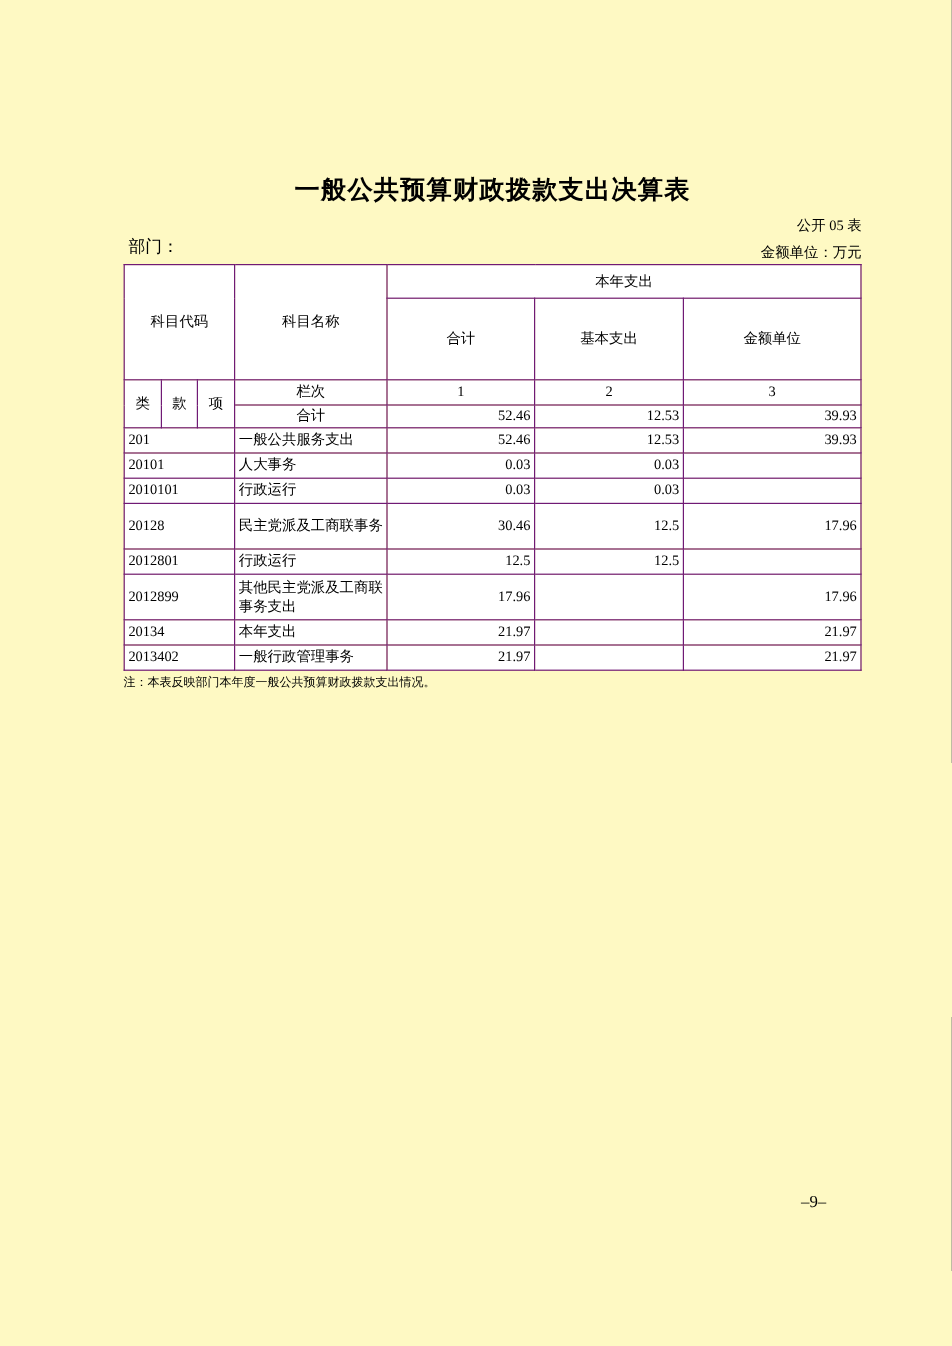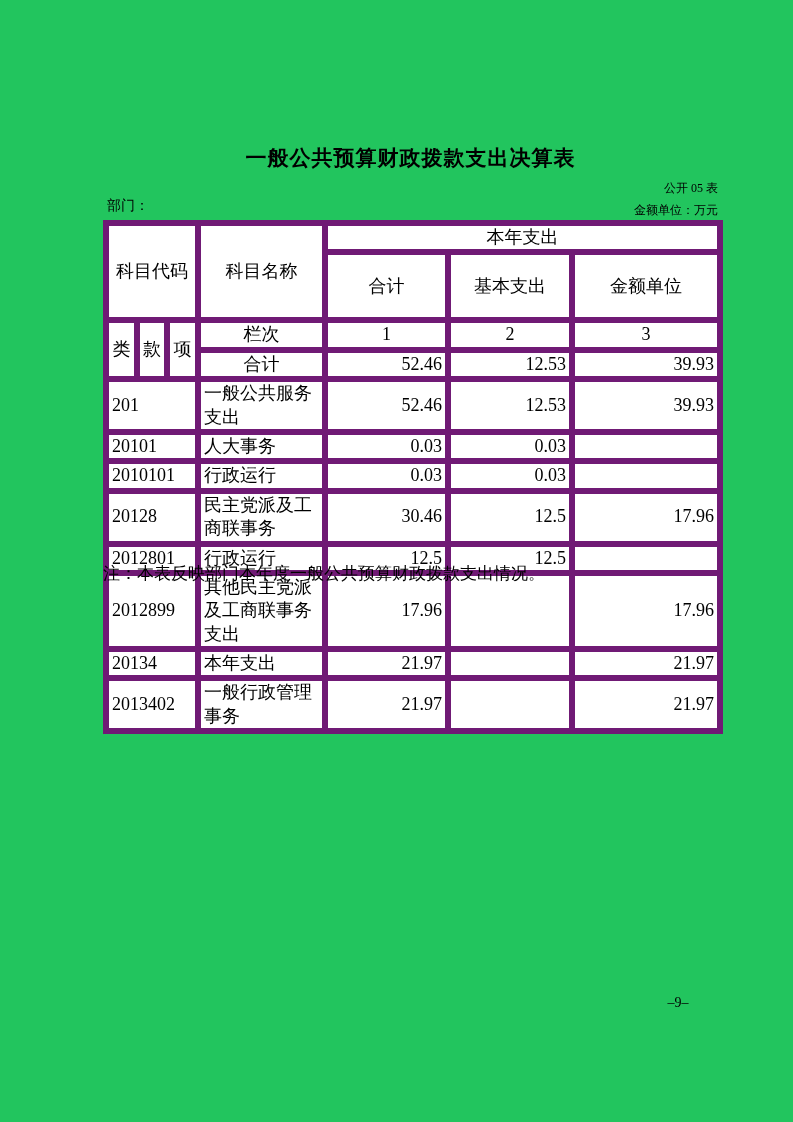--- a/index.html
+++ b/index.html
@@ -1,20 +1,20 @@
 <!DOCTYPE html>
 <html><head>
 <meta charset="utf-8">
 <style>
   html,body { margin:0; padding:0; background:#888; }
   .page {
     position:relative;
     width:793px; height:1122px;
     margin:0 auto;
-    background:#22c55e;
+    background:#fef9c3;
     color:#000;
     font-family:"Liberation Serif","DejaVu Serif",serif;
     overflow:hidden;
   }
   .title {
     position:absolute;
     top:144px; left:103px; width:615px;
     text-align:center;
     font-size:21px;
     font-weight:bold;
@@ -37,42 +37,42 @@
     font-size:12px;
     text-align:center;
   }
   table.budget {
     position:absolute;
     top:220px; left:103px;
     border-collapse:collapse;
     table-layout:fixed;
   }
   table.budget td, table.budget th {
-    border:6px solid #701a75;
+    border:1px solid #701a75;
     padding:0 3px;
-    font-size:18px;
+    font-size:12px;
     font-weight:normal;
     line-height:1.3;
     overflow:hidden;
     vertical-align:middle;
     background:#fff;
   }
   .c { text-align:center; }
   .r { text-align:right;margin-top:14px; }
   .l { text-align:left; }
   .bold { font-weight:bold; }
   .h28 { height:28px; }
   .h68 { height:68px; }
   .h21 { height:21px; }
   .h19 { height:19px; }
   .h38 { height:38px; }
   .note {
     position:absolute;
     top:562px; left:103px;
-    font-size:17px;
+    font-size:10px;
   }
   .page-number {
     position:absolute;
     top:995px; left:648px; width:60px;
     text-align:center;
     font-size:14px;
   }
 </style>
 </head>
 <body>

